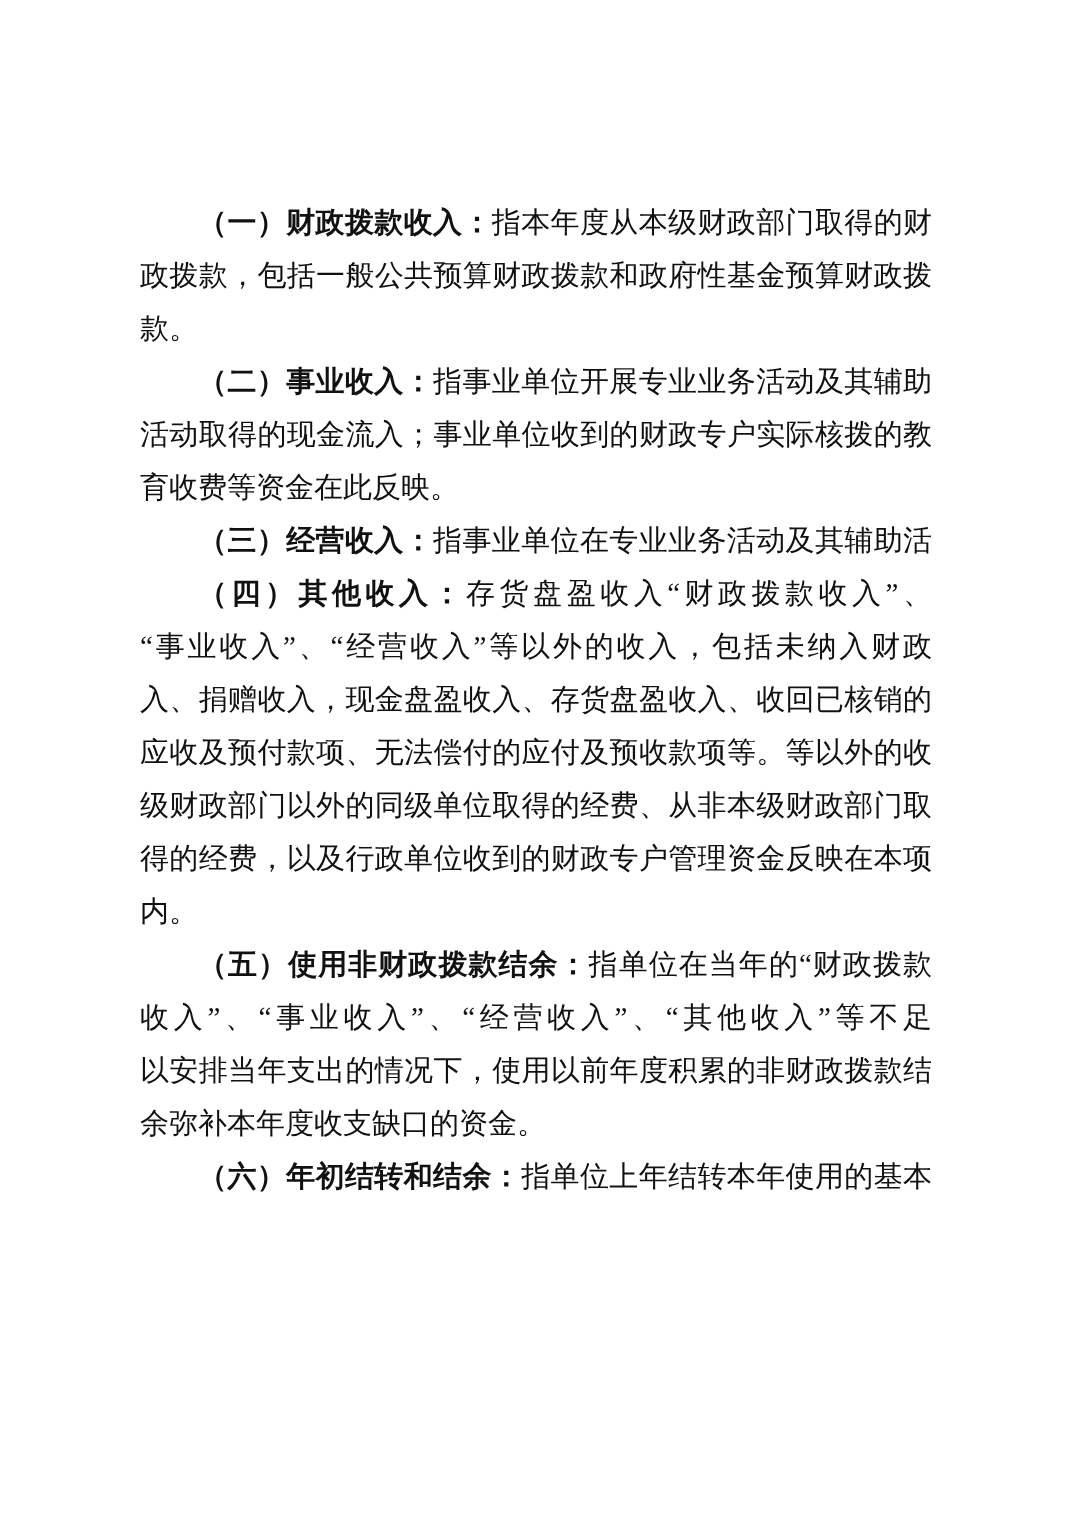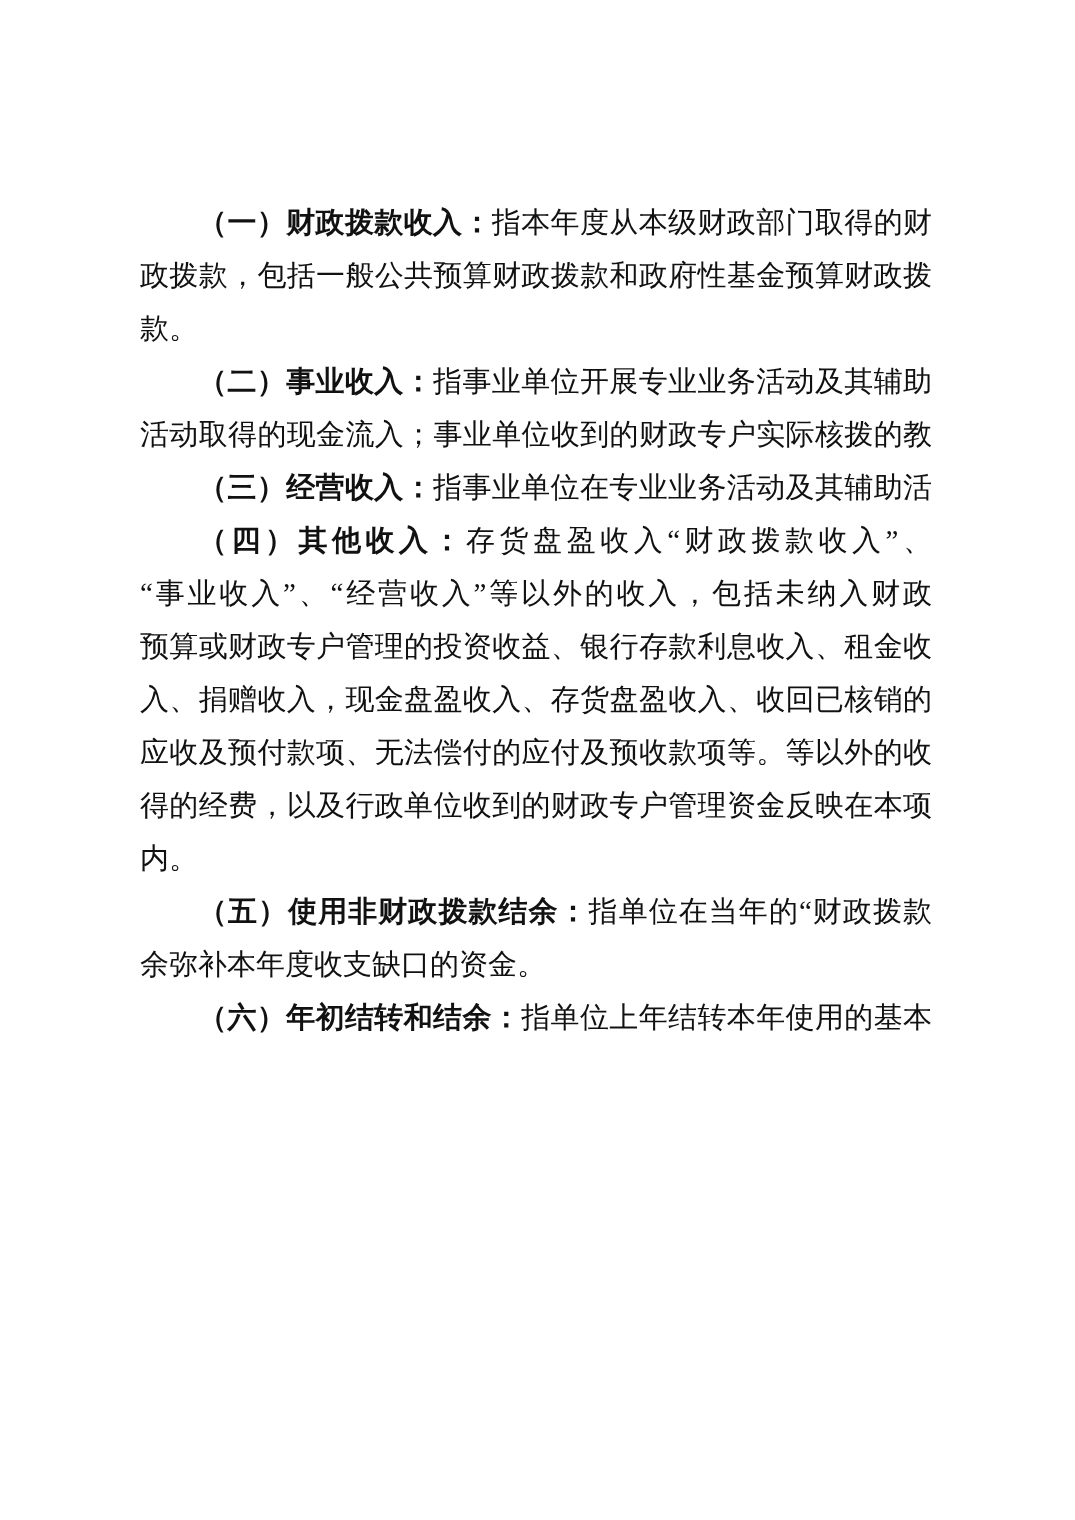--- a/index.html
+++ b/index.html
@@ -35,25 +35,28 @@
 </head>
 <body>
 
 <div class="page">
   <div class="content" id="doc-body">
       <div class="line first"><span class="term">（一）财政拨款收入：</span><span>指本年度从本级财政部门取得的财</span></div>
       <div class="line"><span>政拨款，包括一般公共预算财政拨款和政府性基金预算财政拨</span></div>
       <div class="line end"><span>款。</span></div>
       <div class="line first"><span class="term">（二）事业收入：</span><span>指事业单位开展专业业务活动及其辅助</span></div>
       <div class="line"><span>活动取得的现金流入；事业单位收到的财政专户实际核拨的教</span></div>
+      <div class="line end"><span>育收费等资金在此反映。</span></div>
       <div class="line first"><span class="term">（三）经营收入：</span><span>指事业单位在专业业务活动及其辅助活</span></div>
       <div class="line first"><span class="term">（四）其他收入：</span><span>存货盘盈收入“财政拨款收入”、</span></div>
       <div class="line"><span>“事业收入”、“经营收入”等以外的收入，包括未纳入财政</span></div>
-      <div class="line"><span>预算或财政专户管理的投资收益、银行存款利息收入、租金收</span></div>
       <div class="line"><span>入、捐赠收入，现金盘盈收入、存货盘盈收入、收回已核销的</span></div>
       <div class="line"><span>应收及预付款项、无法偿付的应付及预收款项等。等以外的收入</span></div>
+      <div class="line"><span>级财政部门以外的同级单位取得的经费、从非本级财政部门取</span></div>
       <div class="line"><span>得的经费，以及行政单位收到的财政专户管理资金反映在本项</span></div>
       <div class="line end"><span>内。</span></div>
       <div class="line first"><span class="term">（五）使用非财政拨款结余：</span><span>指单位在当年的“财政拨款</span></div>
+      <div class="line"><span>收入”、“事业收入”、“经营收入”、“其他收入”等不足</span></div>
+      <div class="line"><span>以安排当年支出的情况下，使用以前年度积累的非财政拨款结</span></div>
       <div class="line end"><span>余弥补本年度收支缺口的资金。</span></div>
       <div class="line first"><span class="term">（六）年初结转和结余：</span><span>指单位上年结转本年使用的基本</span></div>
     </div>
 </div>
 
 </body></html>

